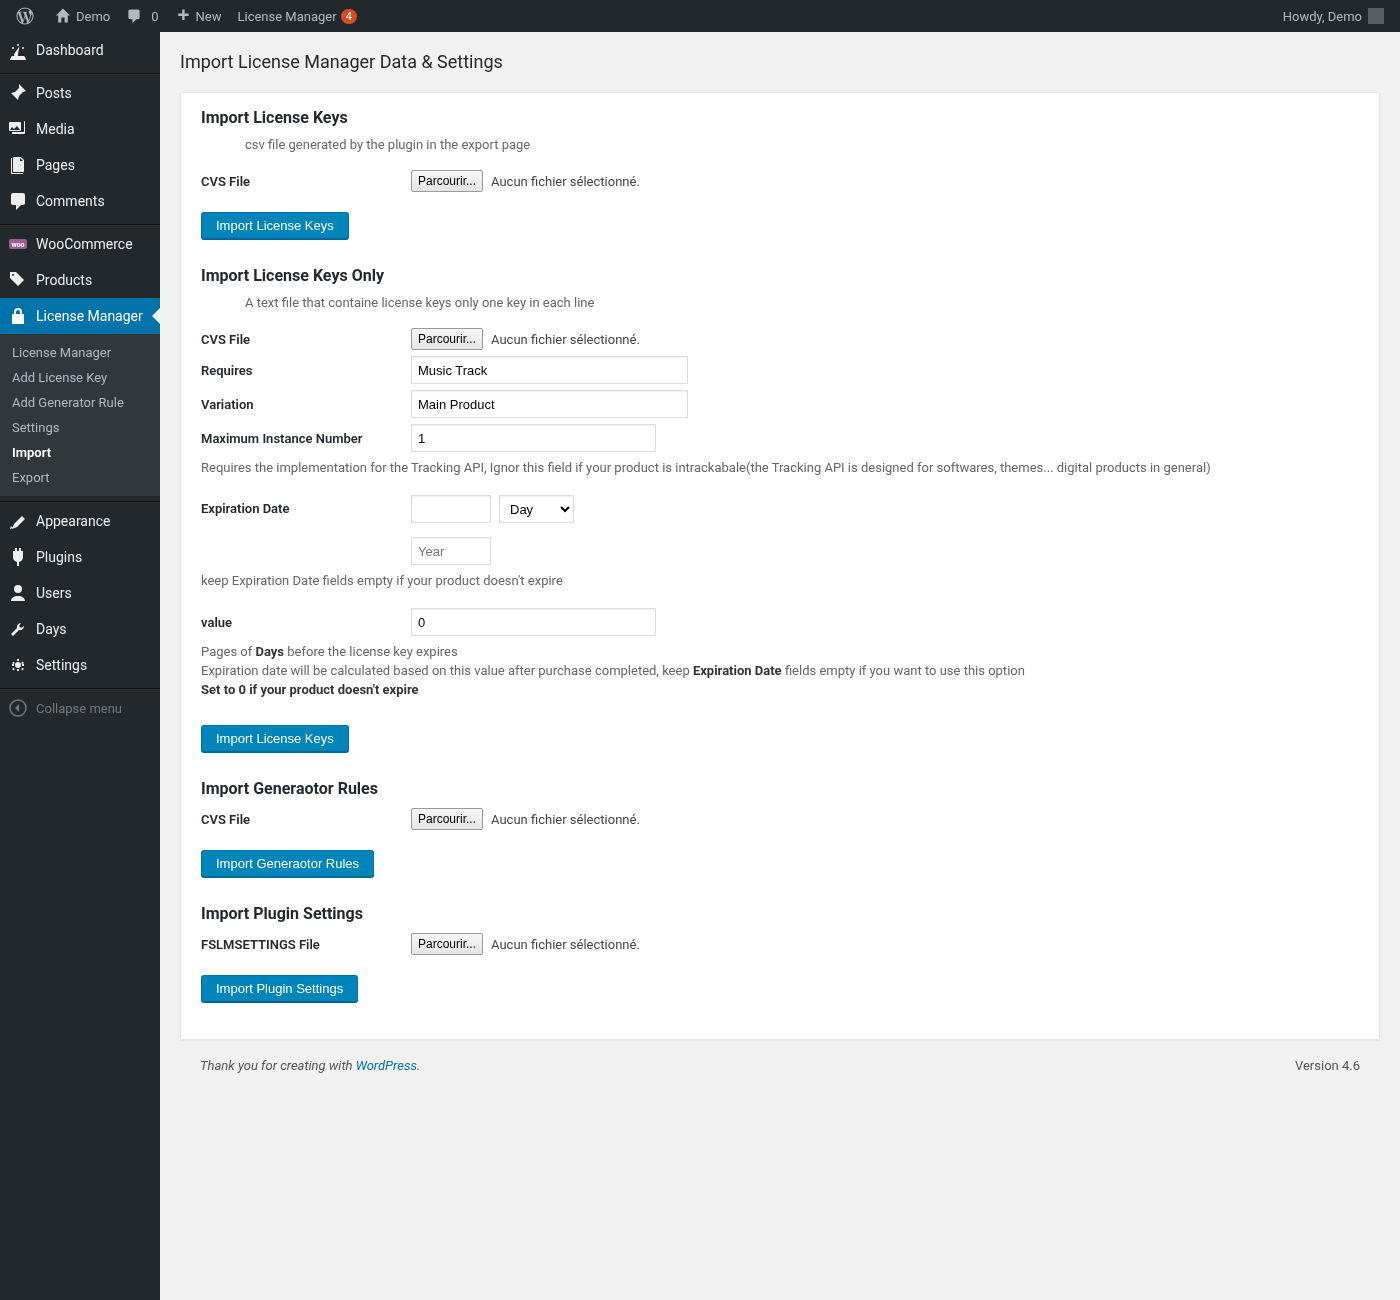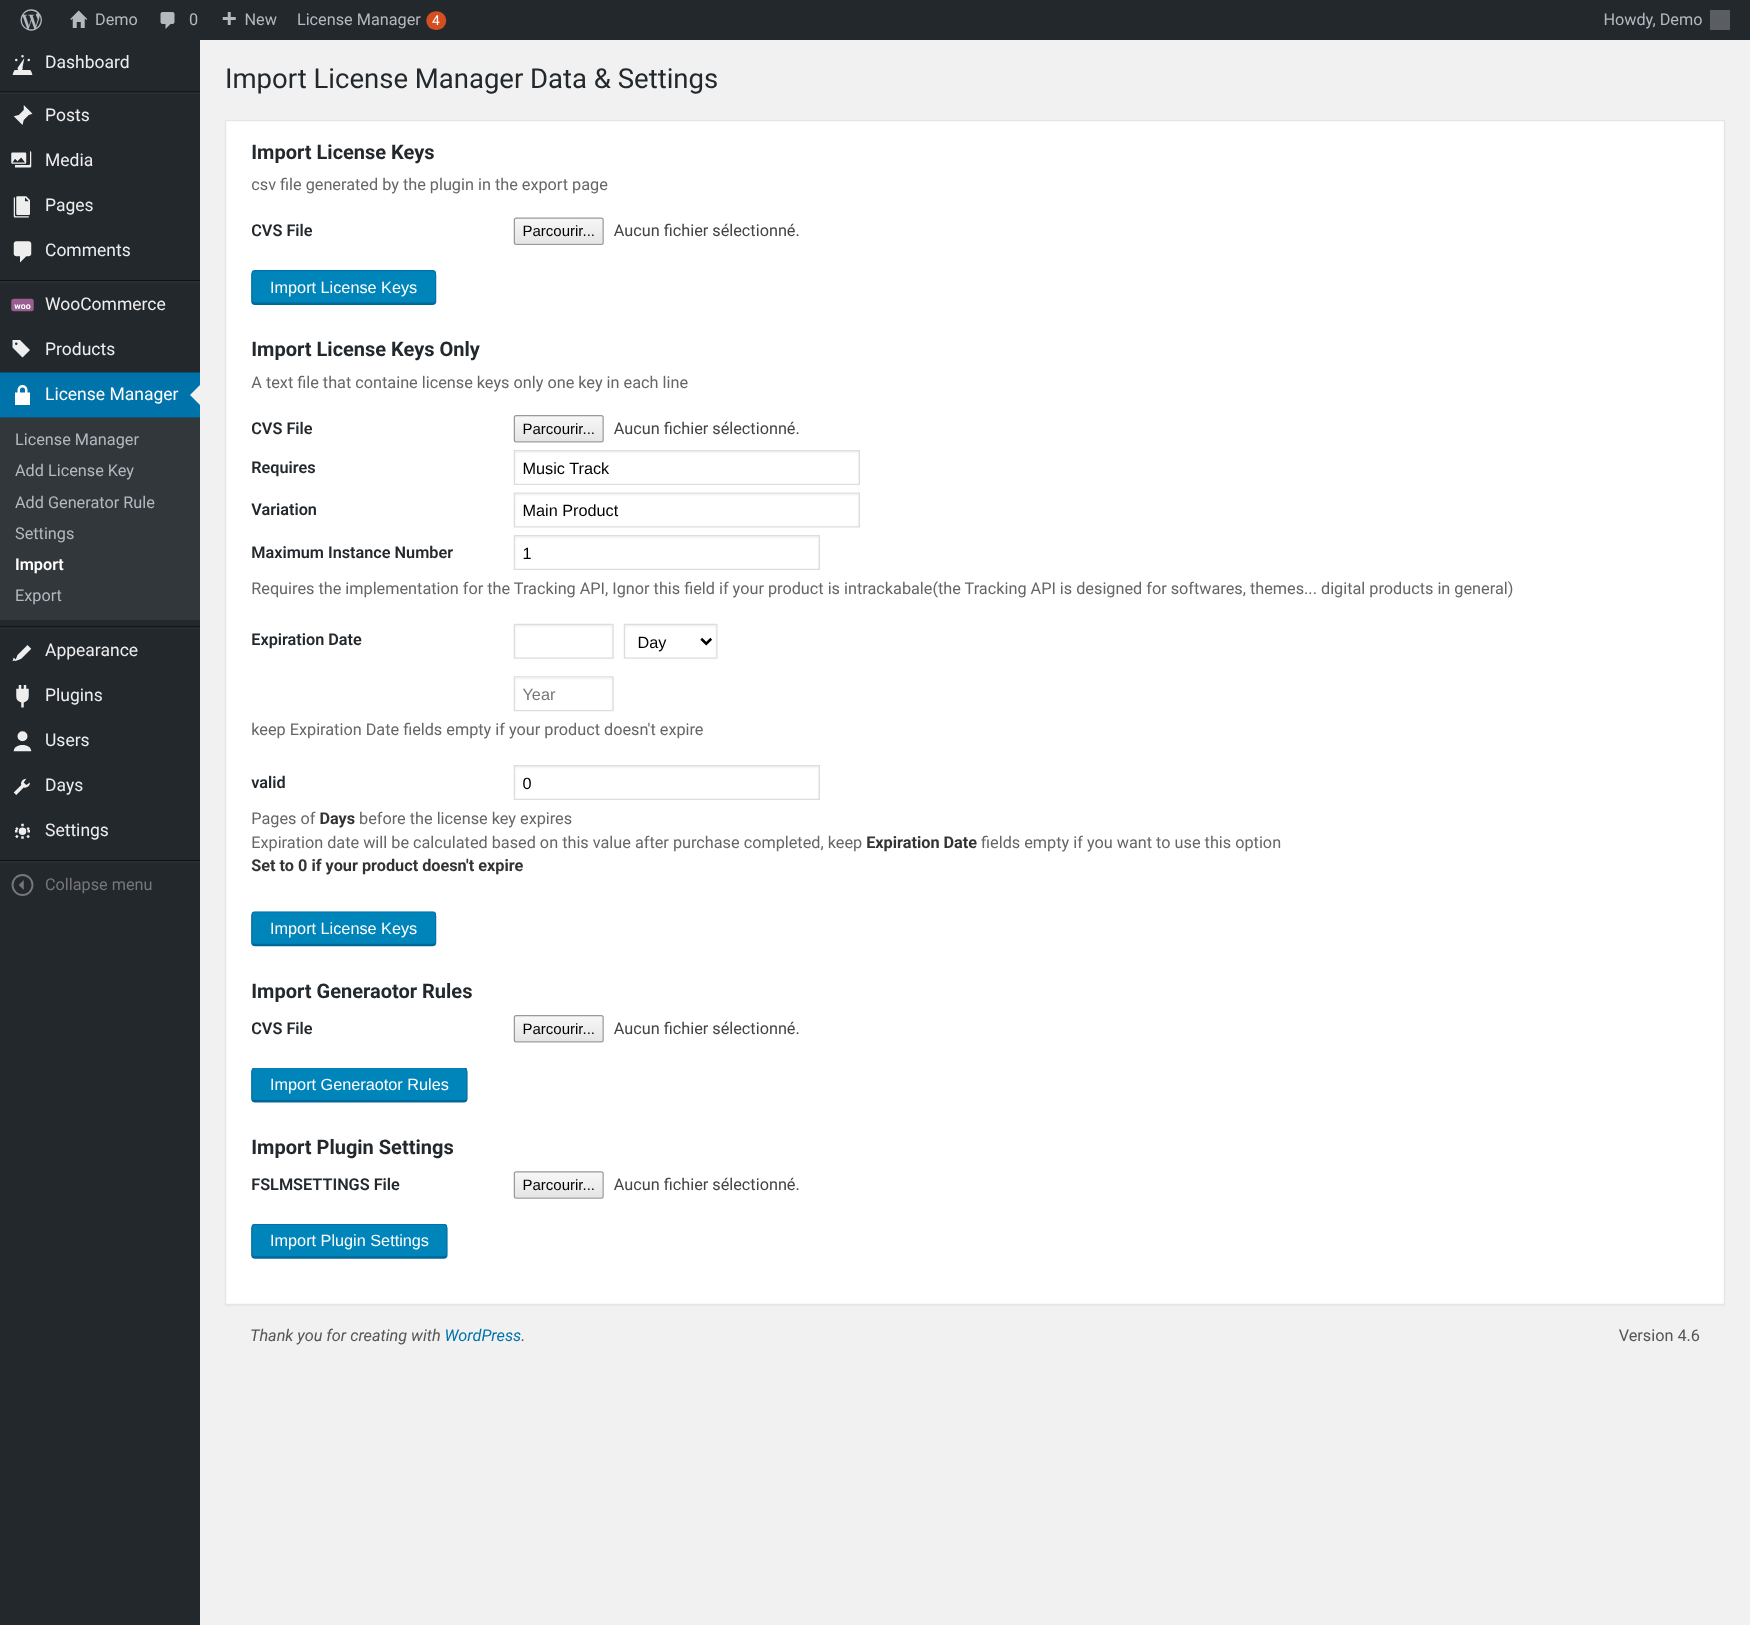--- a/index.html
+++ b/index.html
@@ -23,25 +23,25 @@
 .menu-item.current:after { content:''; position:absolute; right:0; top:50%; transform: translateY(-50%); border: 8px solid transparent; border-right-color: #f1f1f1;}
 .menu-icon { width: 20px; height: 20px; margin-right: 8px; display:flex; align-items:center; justify-content:center; }
 .submenu { background: #32373c; padding: 6px 0; }
 .submenu-item { padding: 5px 12px; color: #b4b9be; font-size: 13px; cursor: pointer; }
 .submenu-item.current { color: #fff; font-weight: 600; }
 .menu-separator { border-top: 1px solid #111; border-bottom: 1px solid #333; margin: 5px 0 0; }
 .collapse-item { display:flex; align-items:center; padding: 8px 8px; color:#777; font-size:13px; cursor:pointer; }
 
 
 .content { flex: 1; padding: 10px 20px 40px 20px; position: relative; }
-h1.page-title { font-size: 22px; font-weight: 400; padding: 9px 0 20px 0; color:#23282d;}
+h1.page-title { font-size: 18px; font-weight: 400; padding: 9px 0 20px 0; color:#23282d;}
 .postbox { background: #fff; border: 1px solid #e5e5e5; box-shadow: 0 1px 1px rgba(0,0,0,.04); padding: 15px 20px 25px; }
 h3.section { font-size: 16px; font-weight: 700; color: #23282d; margin: 15px 0 10px; }
 h3.section.first { margin-top: 0;}
-.desc { color: #666; font-size: 13px; margin-bottom: 18px; }
+.desc { color: #666; font-size: 13px; margin-bottom: 18px; margin-left: 44px; }
 .form-row { display: flex; align-items: center; margin: 6px 0; }
 .form-row label, .form-row .lbl { width: 210px; font-size: 13px; color: #23282d; font-weight: 600; flex-shrink: 0; }
 .form-row .control { flex: 0 0 auto; display: flex; align-items: center; gap: 8px; }
 .file-btn { border: 1px solid #999; background: linear-gradient(#f7f7f7,#e5e5e5); padding: 3px 6px; font-size: 12px; border-radius: 2px; cursor:pointer; }
 .file-text { color: #444; font-size: 13px; }
 input[type=text], input[type=number], select { border: 1px solid #ddd; box-shadow: inset 0 1px 2px rgba(0,0,0,.07); padding: 4px 6px; font-size: 13px; height: 28px; width: 277px; background:#fff; }
 select { width: 75px; }
 input.num { width: 245px; }
 input.small { width: 80px; }
 .expiration-row .control { flex-wrap: wrap; }
@@ -283,21 +283,21 @@
           <div style="display:flex; gap:8px;">
             <input type="text" class="small" style="">
             <select><option>Day</option></select>
           </div>
           <div class="year-row"><input type="text" class="small" placeholder="Year" style=""></div>
         </div>
       </div>
       <p class="hint">keep Expiration Date fields empty if your product doesn't expire</p>
 
       <div class="form-row" style="margin-top:20px;">
-        <span class="lbl">valid</span>
+        <span class="lbl">value</span>
         <div class="control">
             <input type="number" class="num" value="0" style="">
           </div>
       </div>
       <p class="hint"><span>Pages of </span><strong>Days</strong><span> before the license key expires</span></p>
       <p class="hint" style="margin-top:0;"><span>Expiration date will be calculated based on this value after purchase completed, keep </span><strong>Expiration Date</strong><span> fields empty if you want to use this option</span></p>
       <p class="hint" style="margin-top:0;"><strong>Set to 0 if your product doesn't expire</strong></p>
 
       <button class="button-primary" style="margin-top:24px;">Import License Keys</button>
 

